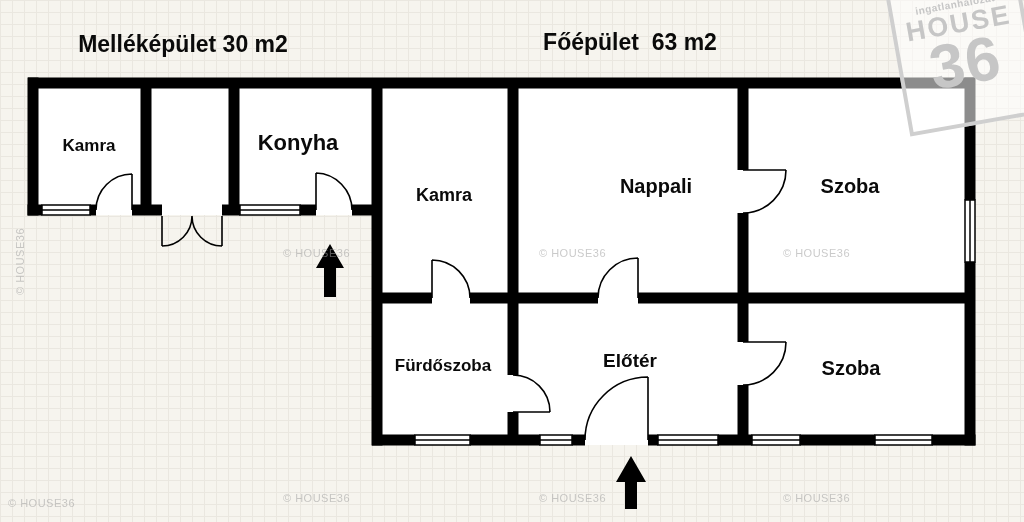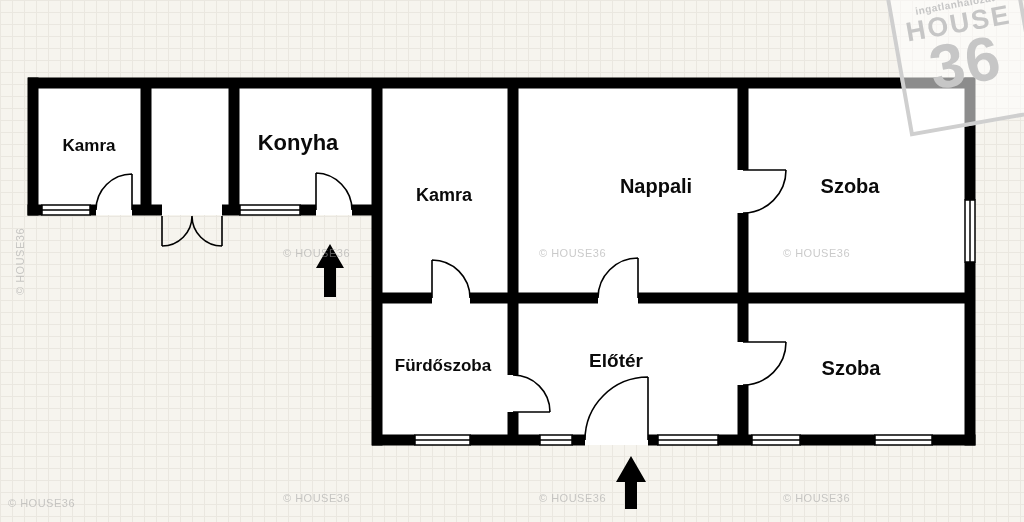--- a/index.html
+++ b/index.html
@@ -19,21 +19,21 @@
   }
   .lbl-title-left  { left:183px; top:44px;  font-size:23px; }
   .lbl-title-main  { left:630px; top:42px;  font-size:23px; }
   .lbl-kamra-left  { left:89px;  top:146px; font-size:17px; }
   .lbl-pince       { left:191px; top:141px; font-size:17px; white-space:normal; width:72px; line-height:1.15; }
   .lbl-konyha      { left:298px; top:143px; font-size:22px; }
   .lbl-kamra-main  { left:444px; top:195px; font-size:18px; }
   .lbl-nappali     { left:656px; top:186px; font-size:20px; }
   .lbl-szoba-top   { left:850px; top:186px; font-size:20px; }
   .lbl-furdo       { left:443px; top:366px; font-size:17px; }
-  .lbl-eloter      { left:616px; top:361px; font-size:19px; }
+  .lbl-eloter      { left:630px; top:361px; font-size:19px; }
   .lbl-szoba-bot   { left:851px; top:368px; font-size:20px; }
 
   .wm {
     position:absolute; font-size:11px; color:#9f9f9f; opacity:.55;
     white-space:pre; letter-spacing:.5px;
   }
   .wm-v { transform:rotate(-90deg); transform-origin:0 0; }
   .wm1 { left:14px;  top:295px; }
   .wm2 { left:283px; top:247px; }
   .wm3 { left:539px; top:247px; }
@@ -151,20 +151,22 @@
       <path d="M743 342 L786 342 M743 385 A43 43 0 0 0 786 342"></path>
       <path d="M648 440 L648 377 M585 440 A63 63 0 0 1 648 377"></path>
     </g>
 
     <g fill="#000000">
       <path d="M330 244 L344 268 L336 268 L336 297 L324 297 L324 268 L316 268 Z"></path>
       <path d="M631 456 L646 482 L637 482 L637 509 L625 509 L625 482 L616 482 Z"></path>
     </g>
   </svg>
 
+  <div class="plan-label lbl-title-left">Melléképület 30 m2</div>
+  <div class="plan-label lbl-title-main">Főépület  63 m2</div>
 
   <div class="plan-label lbl-kamra-left">Kamra</div>
   <div class="plan-label lbl-konyha">Konyha</div>
   <div class="plan-label lbl-kamra-main">Kamra</div>
   <div class="plan-label lbl-nappali">Nappali</div>
   <div class="plan-label lbl-szoba-top">Szoba</div>
   <div class="plan-label lbl-furdo">Fürdőszoba</div>
   <div class="plan-label lbl-eloter">Előtér</div>
   <div class="plan-label lbl-szoba-bot">Szoba</div>
 

